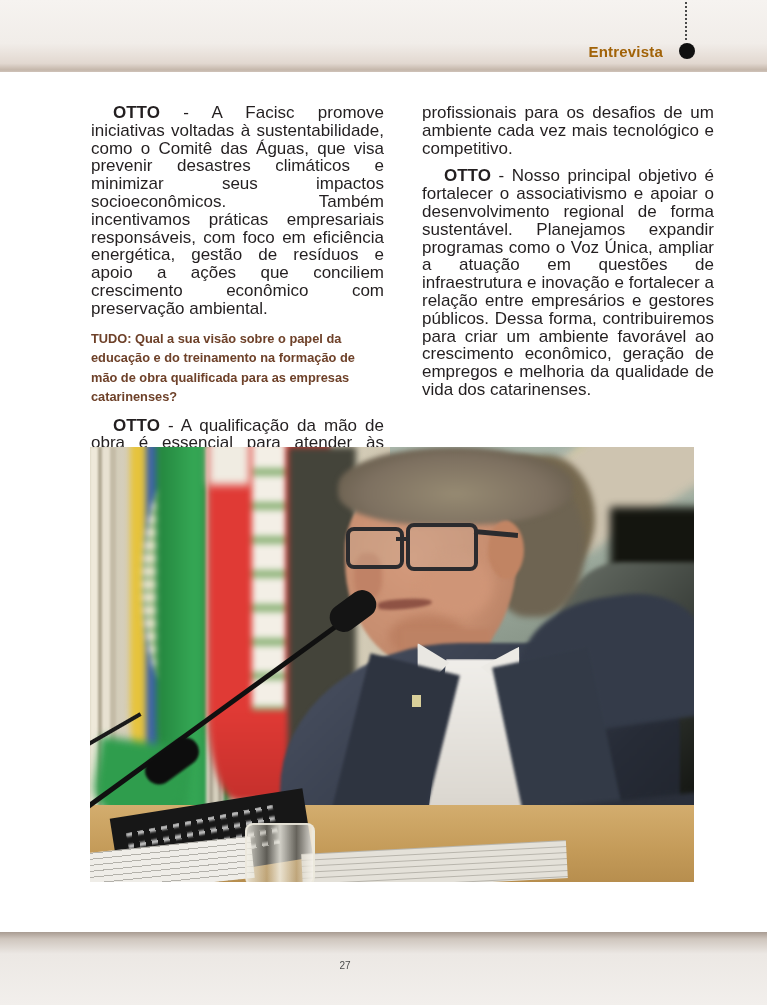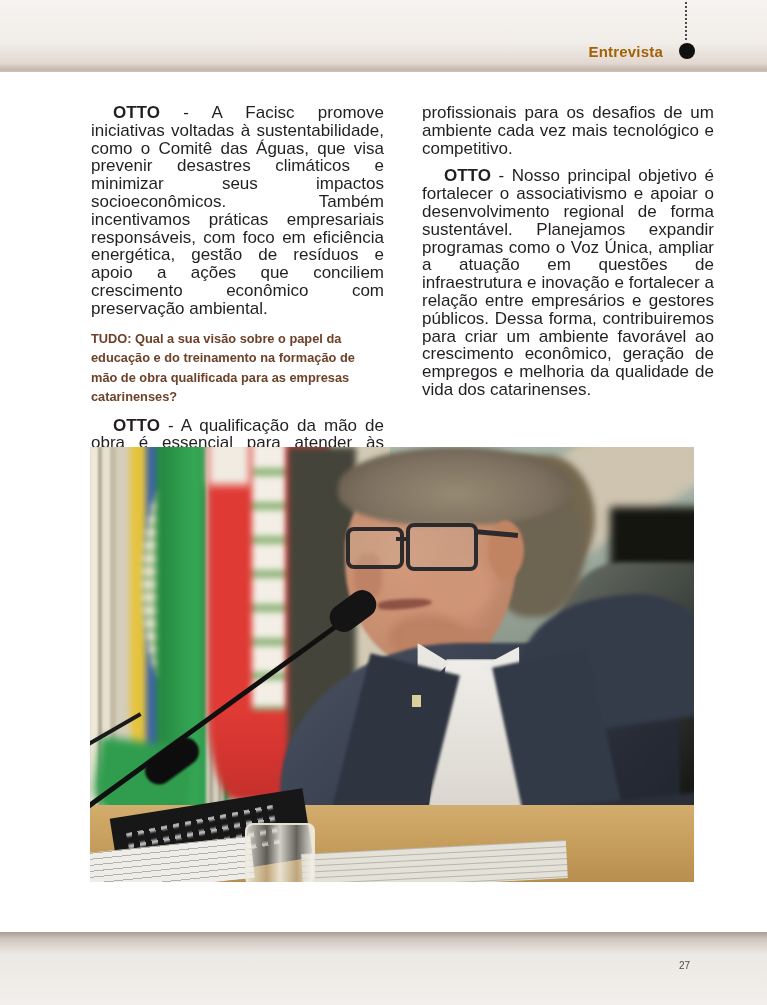--- a/index.html
+++ b/index.html
@@ -30,21 +30,21 @@
   }
   
   .col{position:absolute;top:104px;width:293px;color:#231f20;}
   .col-left{left:91px;}
   .col-right{left:422px;width:292px;}
   p.body{font-size:17px;line-height:17.8px;text-align:justify;margin:0 0 10px;}
   p.indent{text-indent:22px;}
   p.question{font-size:12.8px;line-height:19.5px;font-weight:bold;color:#6e4129;margin:11px 0 10px;text-align:left;}
   .speaker{font-weight:bold;}
   
-  .page-number{position:absolute;left:0;top:960px;width:690px;text-align:right;font-size:10px;color:#4c4c4c;}
+  .page-number{position:absolute;left:0;top:960px;width:690px;text-align:center;font-size:10px;color:#4c4c4c;}
   
   .photo{position:absolute;left:90px;top:447px;width:604px;height:435px;overflow:hidden;background:#d9d2bf;}
   .photo *{position:absolute;}
   .ph-bg-left{left:0;top:0;width:330px;height:435px;
     background:linear-gradient(to right,#cfc8b4,#e0dac8 30%,#d8d1bc 70%,#cbc2ad);}
   .ph-window{left:0;top:0;width:26px;height:435px;
     background:linear-gradient(to right,#efe9da 0 8px,#b2aa95 8px 12px,#e7e1d1 12px 20px,#c4bca7 20px);filter:blur(1px);}
   .ph-flag-br{left:40px;top:-10px;width:74px;height:375px;border-radius:0 0 30% 30%;
     background:linear-gradient(to right,#e6c33c 0 16px,#3f63a8 16px 34px,#ead976 34px 52px,#3f63a8 52px 64px,#e6c33c 64px);filter:blur(3px);}
   .ph-flag-br-oval{left:52px;top:42px;width:46px;height:190px;border-radius:50%;

